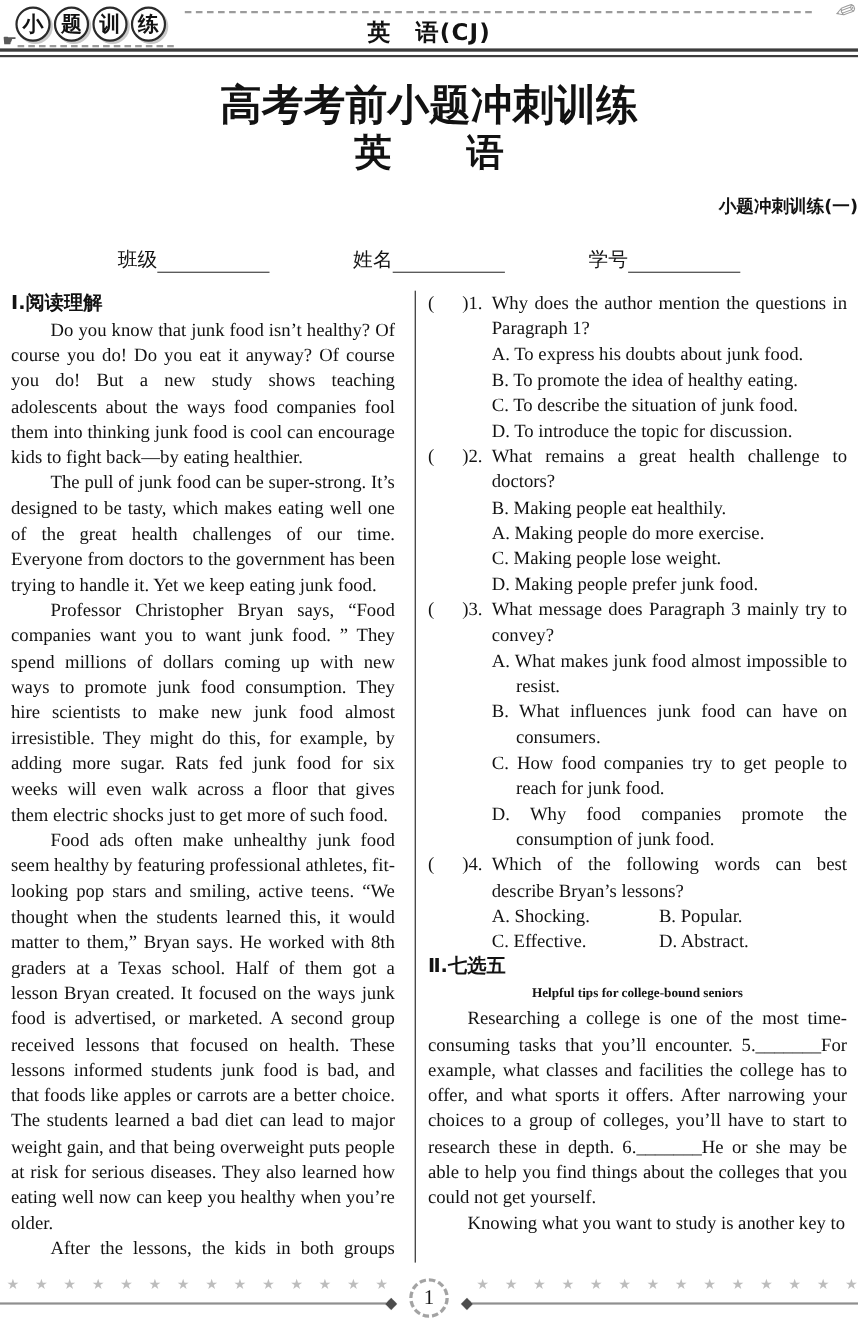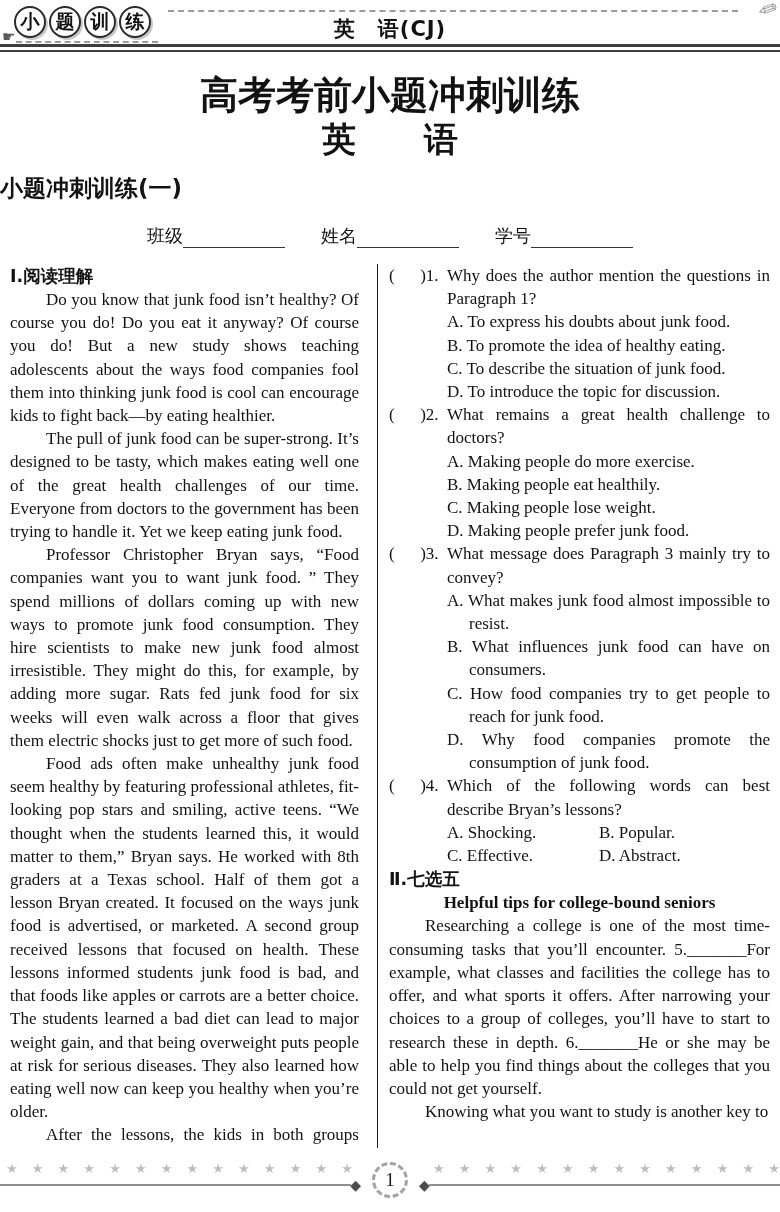--- a/index.html
+++ b/index.html
@@ -26,42 +26,42 @@
     font-family:"DejaVu Sans",sans-serif; transform:rotate(115deg); }
   .hdr-subject { position:absolute; left:0; right:0; top:15px; text-align:center;
     font-family:"DejaVu Sans","Liberation Sans",sans-serif; font-weight:bold; font-size:21px; letter-spacing:1px; }
   .double-rule { position:absolute; left:0; right:0; top:44px; height:8px;
     border-top:3px solid #3d3d3d; border-bottom:2px solid #3d3d3d; }
   
   .title-main { margin-top:26px; text-align:center; font-family:"DejaVu Sans","Liberation Sans",sans-serif;
     font-weight:bold; font-size:38px; line-height:34px; }
   .title-subject { margin-top:8px; text-align:center; font-family:"DejaVu Sans","Liberation Sans",sans-serif;
     font-weight:bold; font-size:34px; line-height:38px; }
-  .title-session { margin-top:16px; text-align:left; font-family:"DejaVu Sans","Liberation Sans",sans-serif;
-    font-weight:bold; font-size:23px; line-height:28px; }
-  
-  .fields { margin-top:22px; display:flex; justify-content:center; gap:36px;
+  .title-session { margin-top:16px; text-align:right; font-family:"DejaVu Sans","Liberation Sans",sans-serif;
+    font-weight:bold; font-size:16px; line-height:28px; }
+  
+  .fields { margin-top:22px; display:flex; justify-content:center; gap:76px;
     font-size:18px; }
   .field { display:flex; align-items:flex-end; }
   .field .blank { display:inline-block; width:102px; border-bottom:1.5px solid #333; height:20px; }
   
   .columns { margin-top:16px; display:flex; padding:0 10px; height:884px; overflow:hidden; }
   .col-left { width:368px; padding-right:18px; border-right:1.5px solid #1d1d1d; }
   .col-right { flex:1; padding-left:11px; }
   .bodytext { font-size:17px; line-height:23.2px; }
   .section-h { font-family:"DejaVu Sans","Liberation Sans",sans-serif; font-weight:bold;
     font-size:17.5px; line-height:24px; margin:0; }
   p.para { margin:0; text-indent:36px; text-align:justify; }
   
   .qline { display:flex; }
   .qnum { flex:none; width:58px; white-space:pre; }
   .qtext { flex:1; text-align:justify; }
   .opt { margin-left:58px; padding-left:22px; text-indent:-22px; text-align:justify; }
   .opt-grid { margin-left:58px; display:grid; grid-template-columns:152px 1fr; }
-  .passage-title { margin:0; text-align:center; font-weight:bold; font-size:17px; }
+  .passage-title { margin:0; text-align:center; font-weight:bold; font-size:12px; }
   
   .footer { position:absolute; left:0; right:0; bottom:14px; display:flex; align-items:center; }
   .f-side { flex:1; position:relative; height:36px; }
   .stars { position:absolute; top:0; left:0; right:0; font-size:13px; line-height:14px;
     color:#bdbdbd; letter-spacing:5px; white-space:nowrap; overflow:hidden;
     font-family:"DejaVu Sans",sans-serif; }
   .f-left .stars { padding-left:6px; }
   .f-right .stars { padding-left:16px; }
   .rule { position:absolute; top:22px; left:0; right:0; border-top:2px solid #8f8f8f; }
   .f-left .rule { right:12px; }
@@ -135,22 +135,22 @@
         <div class="opt">B. To promote the idea of healthy eating.</div>
         <div class="opt">C. To describe the situation of junk food.</div>
         <div class="opt">D. To introduce the topic for discussion.</div>
       </div>
 
       <div class="question">
         <div class="qline">
           <span class="qnum">(      )2.</span>
           <span class="qtext">What remains a great health challenge to doctors?</span>
         </div>
+        <div class="opt">B. Making people eat healthily.</div>
         <div class="opt">A. Making people do more exercise.</div>
-        <div class="opt">B. Making people eat healthily.</div>
         <div class="opt">C. Making people lose weight.</div>
         <div class="opt">D. Making people prefer junk food.</div>
       </div>
 
       <div class="question">
         <div class="qline">
           <span class="qnum">(      )3.</span>
           <span class="qtext">What message does Paragraph 3 mainly try to convey?</span>
         </div>
         <div class="opt">A. What makes junk food almost impossible to resist.</div>

